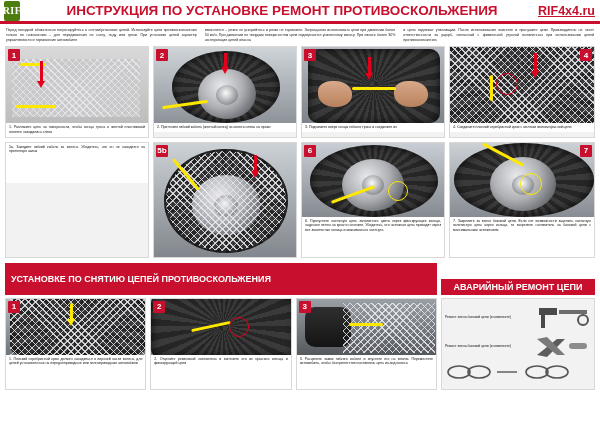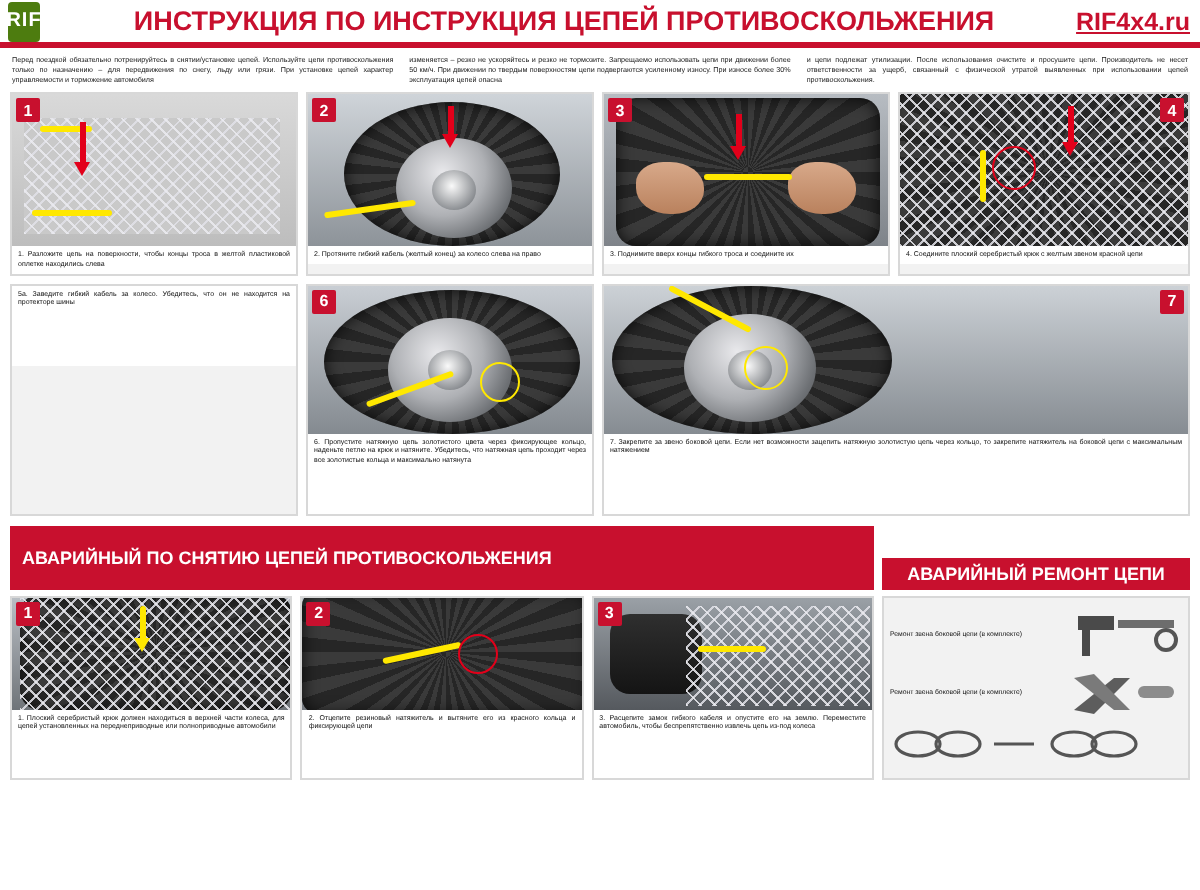--- a/index.html
+++ b/index.html
@@ -20,20 +20,21 @@
     background:#ffffff;
     border-bottom:3px solid #c8102e;
     display:flex; align-items:center;
   }
   .logo {
     width:16px; height:20px; margin-left:4px;
     background:#4d7c0f; color:#fff;
     display:flex; align-items:center; justify-content:center;
     font-size:10px; font-weight:bold; letter-spacing:.5px;
     border-radius:2px;
+    font-family:Liberation Serif, serif;
   }
   .header-title {
     flex:1;
     text-align:center;
     font-size:13.5px; font-weight:bold;
     color:#c8102e;
     letter-spacing:0px;
     padding-left:6px;
   }
   .header-site {
@@ -162,21 +163,21 @@
   .tool-svg { display:block; }
   .rep-row { display:flex; gap:3px; align-items:center; margin-top:3px;}
 </style>
 </head>
 <body>
 
 <div class="page">
 
   <div class="header">
     <div class="logo">RIF</div>
-    <div class="header-title">ИНСТРУКЦИЯ ПО ИНСТРУКЦИЯ ЦЕПЕЙ ПРОТИВОСКОЛЬЖЕНИЯ</div>
+    <div class="header-title">ИНСТРУКЦИЯ ПО УСТАНОВКЕ РЕМОНТ ПРОТИВОСКОЛЬЖЕНИЯ</div>
     <div class="header-site">RIF4x4.ru</div>
   </div>
 
   <div class="intro">
     <div>Перед поездкой обязательно потренируйтесь в снятии/установке цепей. Используйте цепи противоскольжения только по назначению – для передвижения по снегу, льду или грязи. При установке цепей характер управляемости и торможение автомобиля</div>
     <div>изменяется – резко не ускоряйтесь и резко не тормозите. Запрещаемо использовать цепи при движении более 50 км/ч. При движении по твердым поверхностям цепи подвергаются усиленному износу. При износе более 30% эксплуатация цепей опасна</div>
     <div>и цепи подлежат утилизации. После использования очистите и просушите цепи. Производитель не несет ответственности за ущерб, связанный с физической утратой выявленных при использовании цепей противоскольжения.</div>
   </div>
 
   <div class="grid-wrap">
@@ -233,20 +234,32 @@
         <div class="caption">4. Соедините плоский серебристый крюк с желтым звеном красной цепи</div>
       </div>
     </div>
 
     <div class="row">
 
       <div class="cell" style="flex:0 0 144px;">
         <div class="caption" style="height:40px;">5а. Заведите гибкий кабель за колесо. Убедитесь, что он не находится на протекторе шины</div>
       </div>
 
+      <div class="cell" style="flex:0 0 144px;">
+        <div class="photo" style="height:114px;background:linear-gradient(#cdd2d7,#82878d);">
+          <div class="badge">5b</div>
+          <div class="tire" style="left:10px;top:6px;width:124px;height:104px;"></div>
+          <div class="rim" style="left:38px;top:32px;width:68px;height:60px;"></div>
+          <div class="hub" style="left:60px;top:52px;width:24px;height:22px;"></div>
+          <div class="chainmesh" style="left:12px;top:8px;width:120px;height:100px;border-radius:50%;"></div>
+          <div class="ay" style="left:12px;top:30px;width:40px;height:3px;border-radius:2px;transform:rotate(50deg);"></div>
+          <div class="ar" style="left:100px;top:12px;width:3px;height:18px;"></div>
+          <div class="tri-red" style="left:97px;top:28px;"></div>
+        </div>
+      </div>
 
       <div class="cell" style="flex:0 0 144px;">
         <div class="photo" style="height:74px;background:linear-gradient(#c9ced4,#848a90);">
           <div class="badge">6</div>
           <div class="tire" style="left:8px;top:2px;width:128px;height:72px;"></div>
           <div class="rim" style="left:40px;top:16px;width:62px;height:52px;"></div>
           <div class="hub" style="left:60px;top:32px;width:22px;height:20px;"></div>
           <div class="ay" style="left:28px;top:50px;width:46px;height:3px;border-radius:2px;transform:rotate(-20deg);"></div>
           <div class="circle-mark" style="left:86px;top:38px;width:20px;height:20px;"></div>
         </div>
@@ -261,21 +274,21 @@
           <div class="hub" style="left:62px;top:32px;width:22px;height:20px;"></div>
           <div class="ay" style="left:30px;top:10px;width:46px;height:3px;border-radius:2px;transform:rotate(28deg);"></div>
           <div class="circle-mark" style="left:70px;top:30px;width:22px;height:22px;"></div>
         </div>
         <div class="caption" style="height:40px;">7. Закрепите за звено боковой цепи. Если нет возможности зацепить натяжную золотистую цепь через кольцо, то закрепите натяжитель на боковой цепи с максимальным натяжением</div>
       </div>
     </div>
   </div>
 
   <div class="bars">
-    <div class="bar left">АВАРИЙНЫЙ ПО СНЯТИЮ ЦЕПЕЙ ПРОТИВОСКОЛЬЖЕНИЯ</div>
+    <div class="bar left">УСТАНОВКЕ ПО СНЯТИЮ ЦЕПЕЙ ПРОТИВОСКОЛЬЖЕНИЯ</div>
     <div class="bar right">АВАРИЙНЫЙ РЕМОНТ ЦЕПИ</div>
   </div>
 
   <div class="bottom">
     <div class="bottom-left">
 
       <div class="cell" style="flex:1;">
         <div class="photo" style="height:56px;background:linear-gradient(#b9bec4,#6f7479);">
           <div class="badge">1</div>
           <div class="tire" style="left:4px;top:-2px;width:136px;height:58px;border-radius:10px;"></div>

